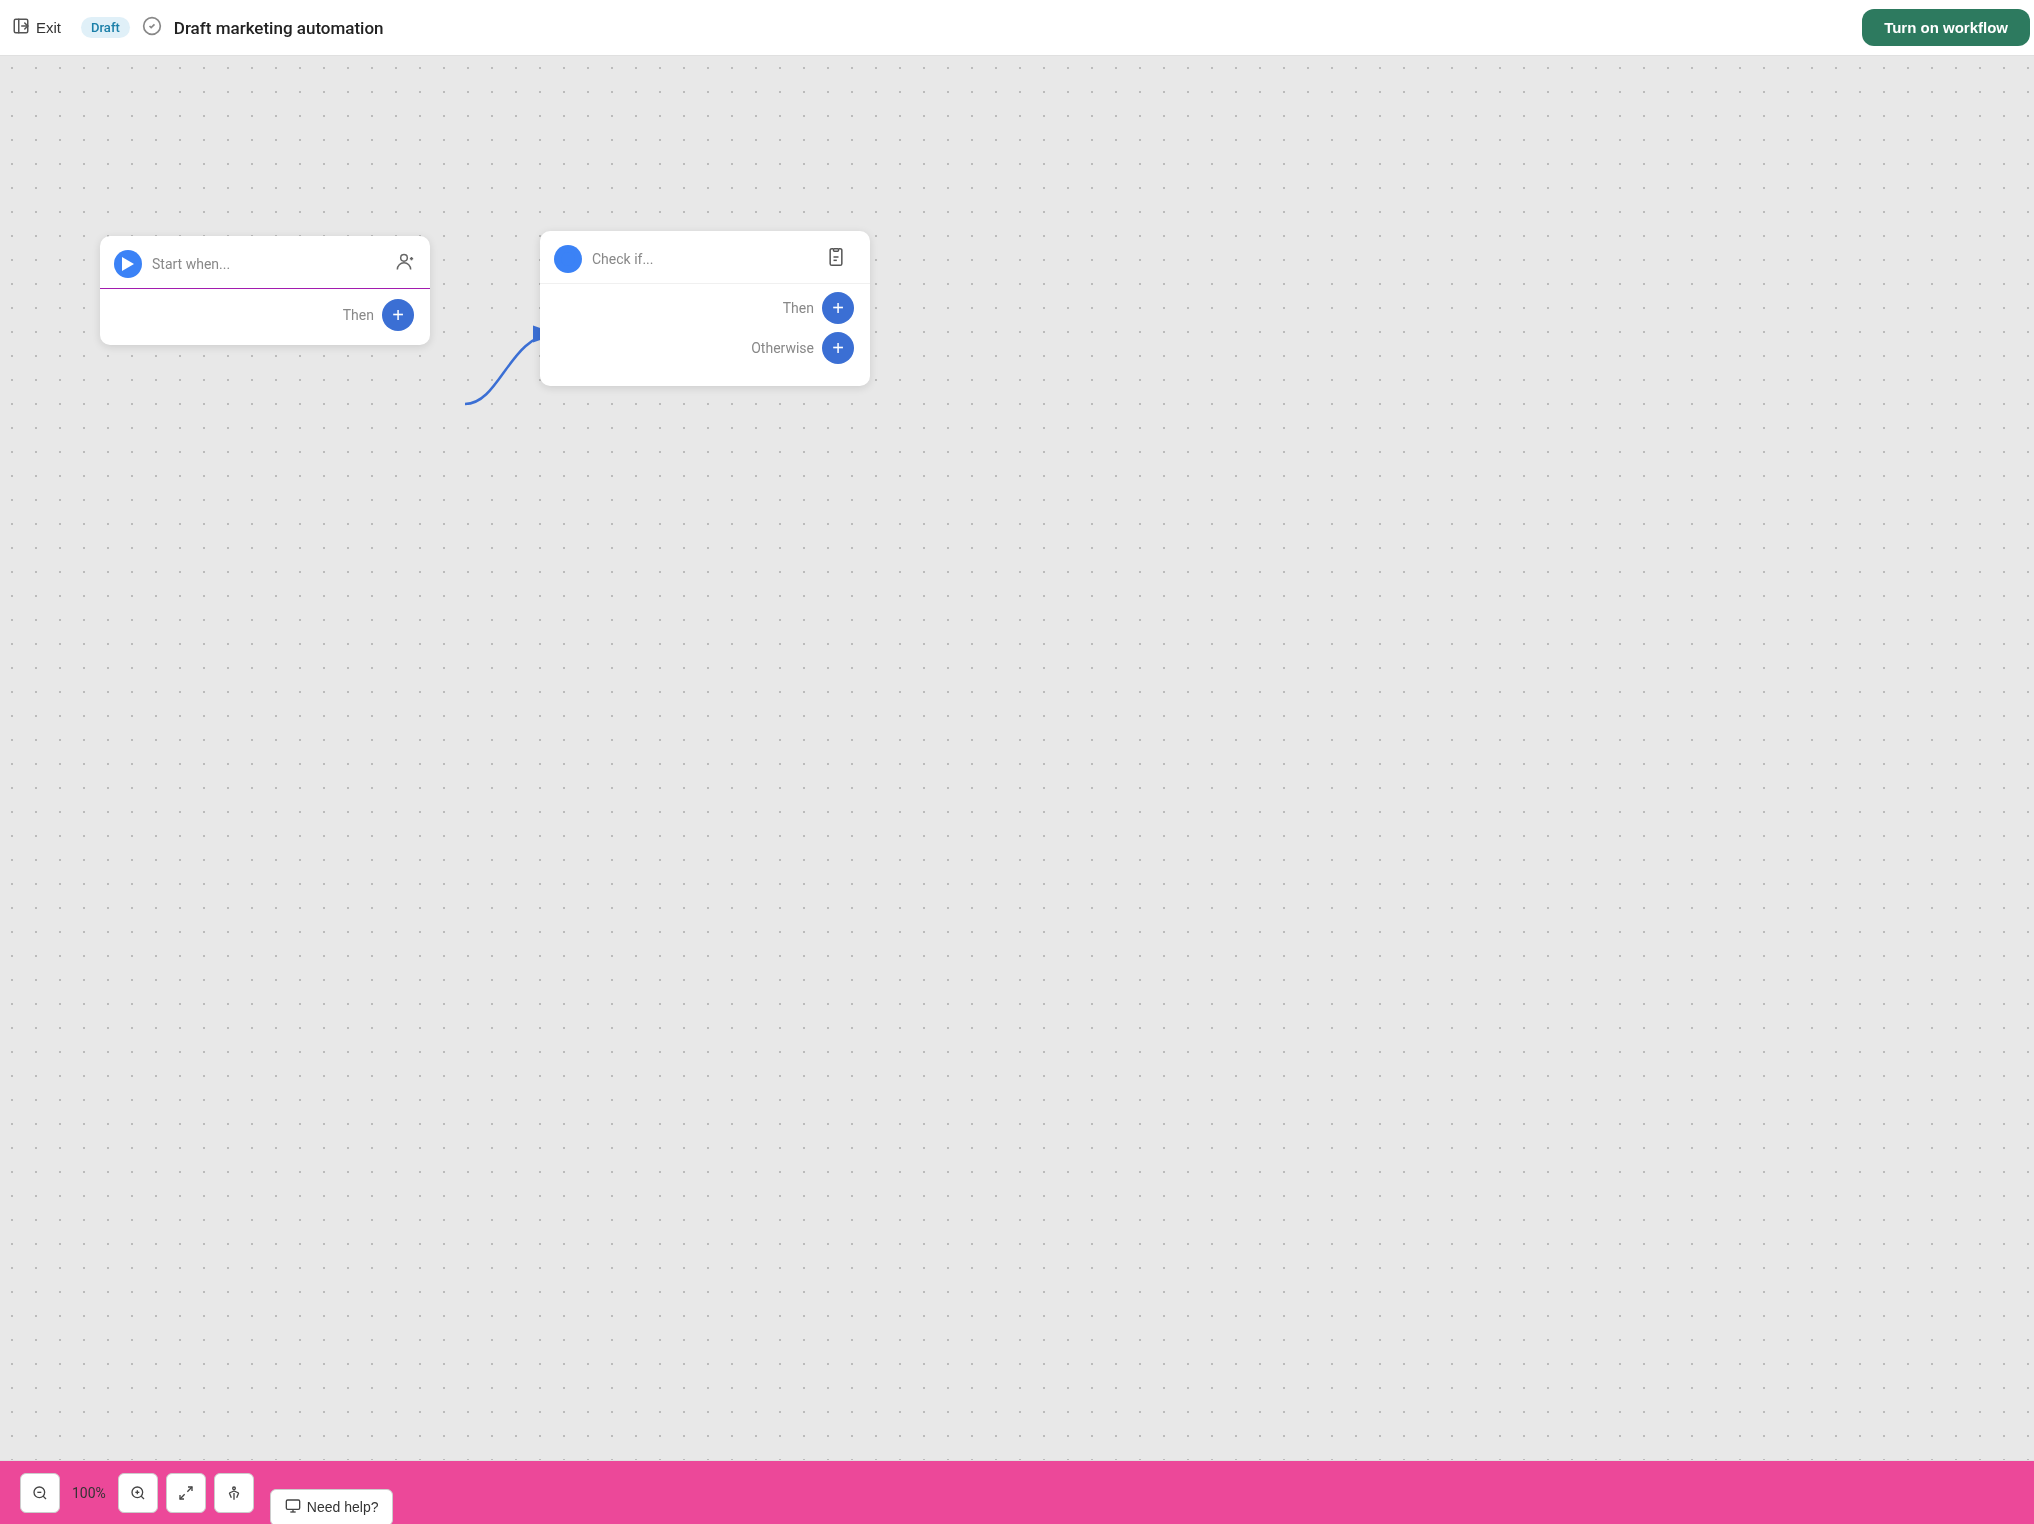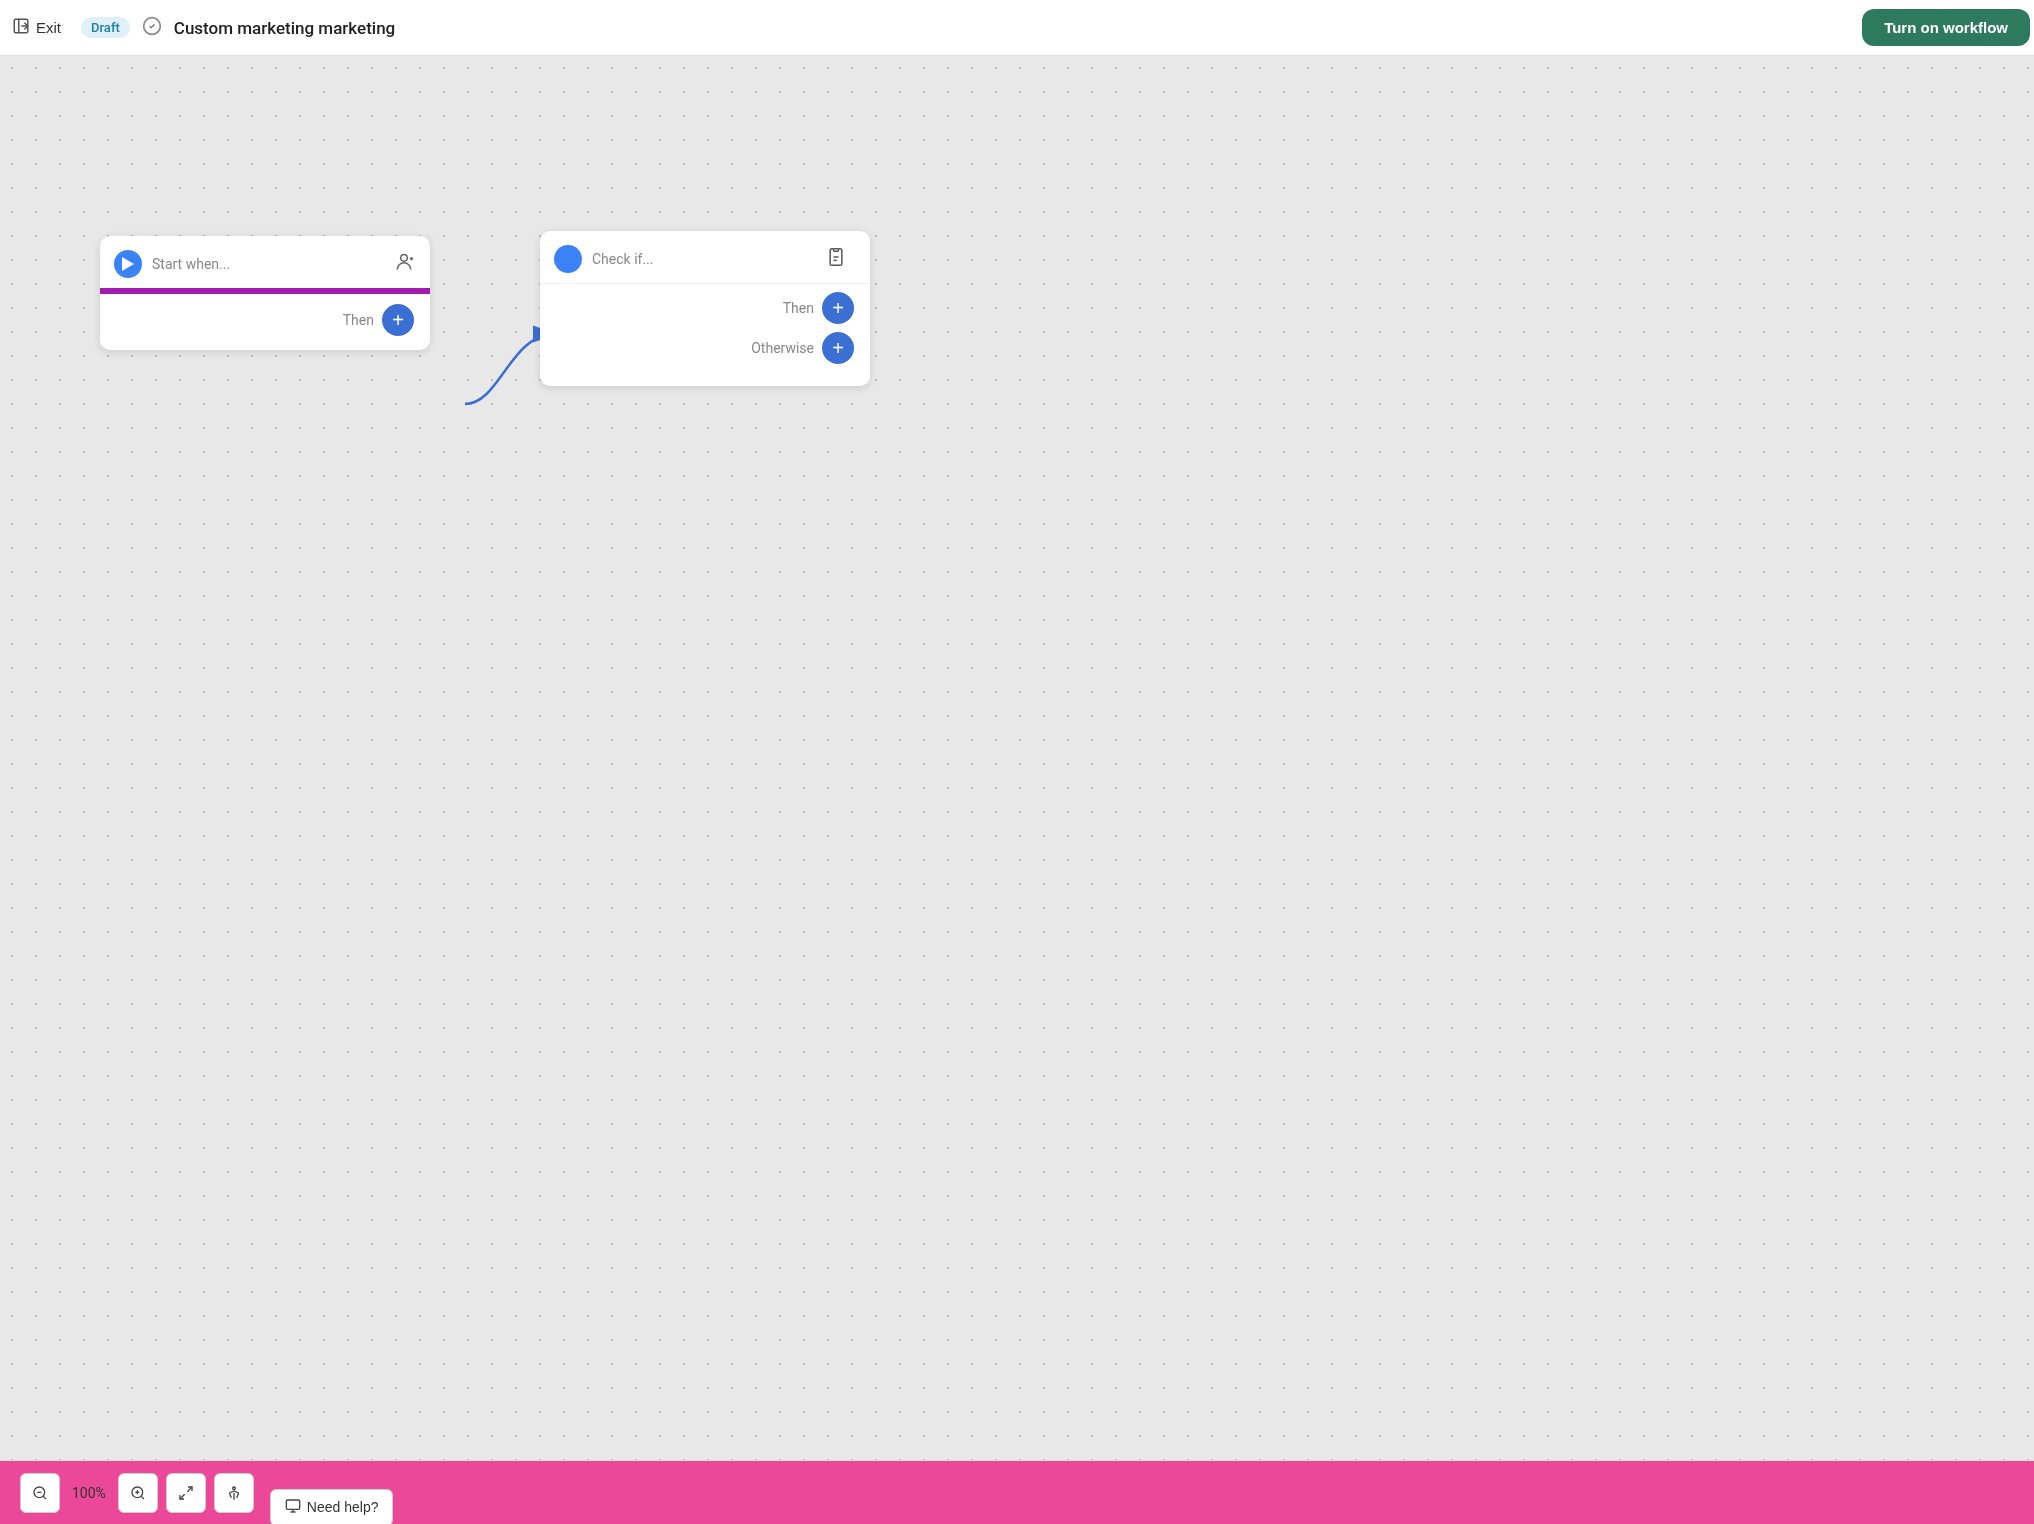--- a/index.html
+++ b/index.html
@@ -80,21 +80,21 @@
     #start-node {
       left: 100px;
       top: 180px;
       width: 330px;
     }
     #start-node .node-header {
       display: flex;
       align-items: center;
       gap: 10px;
       padding: 14px 16px 10px 14px;
-      border-bottom: 6px solid #a21caf;
+      border-bottom: 1px solid #a21caf;
     }
     .node-trigger-icon {
       width: 28px;
       height: 28px;
       background: #3b82f6;
       border-radius: 50%;
       display: flex;
       align-items: center;
       justify-content: center;
       flex-shrink: 0;
@@ -261,21 +261,21 @@
 
   <span class="draft-badge">Draft</span>
 
   <span class="check-icon">
     <svg width="20" height="20" viewBox="0 0 24 24" fill="none" stroke="#888" stroke-width="2">
       <circle cx="12" cy="12" r="10"></circle>
       <polyline points="9 12 11 14 15 10"></polyline>
     </svg>
   </span>
 
-  <span class="workflow-title">Custom marketing marketing</span>
+  <span class="workflow-title">Draft marketing automation</span>
 
   <button id="turn-on-btn">Turn on workflow</button>
 </div>
 
 <div id="canvas">
 
   <svg id="connector-svg">
 
     <defs>
       <marker id="arrowhead" markerWidth="10" markerHeight="7" refX="9" refY="3.5" orient="auto">

